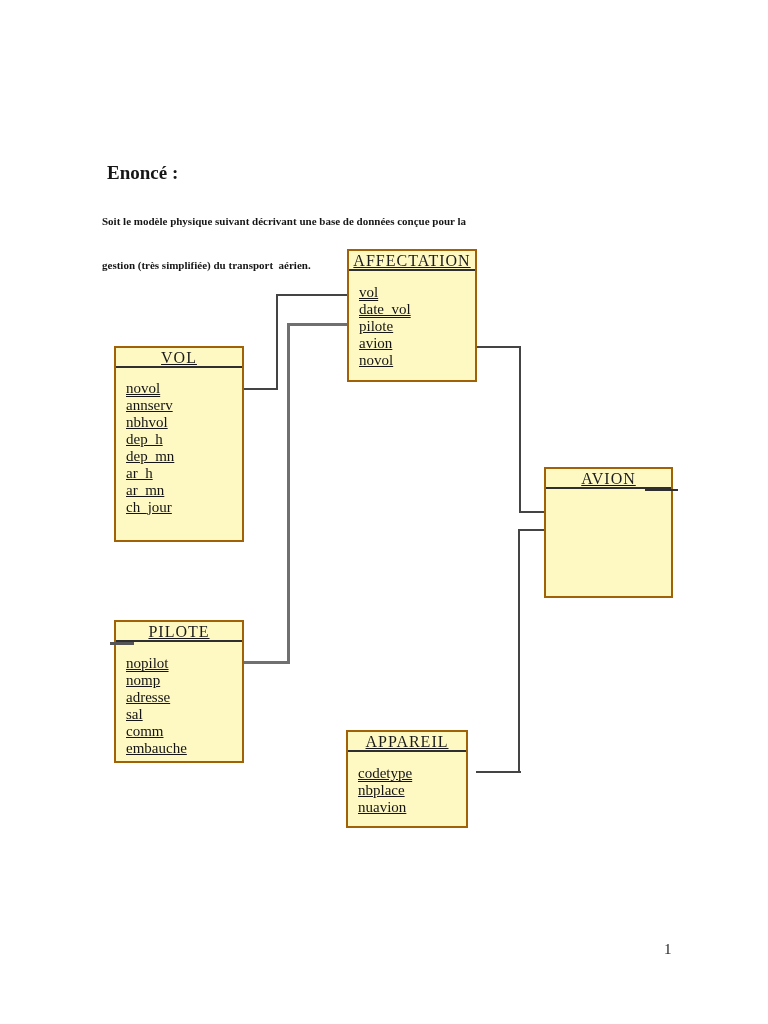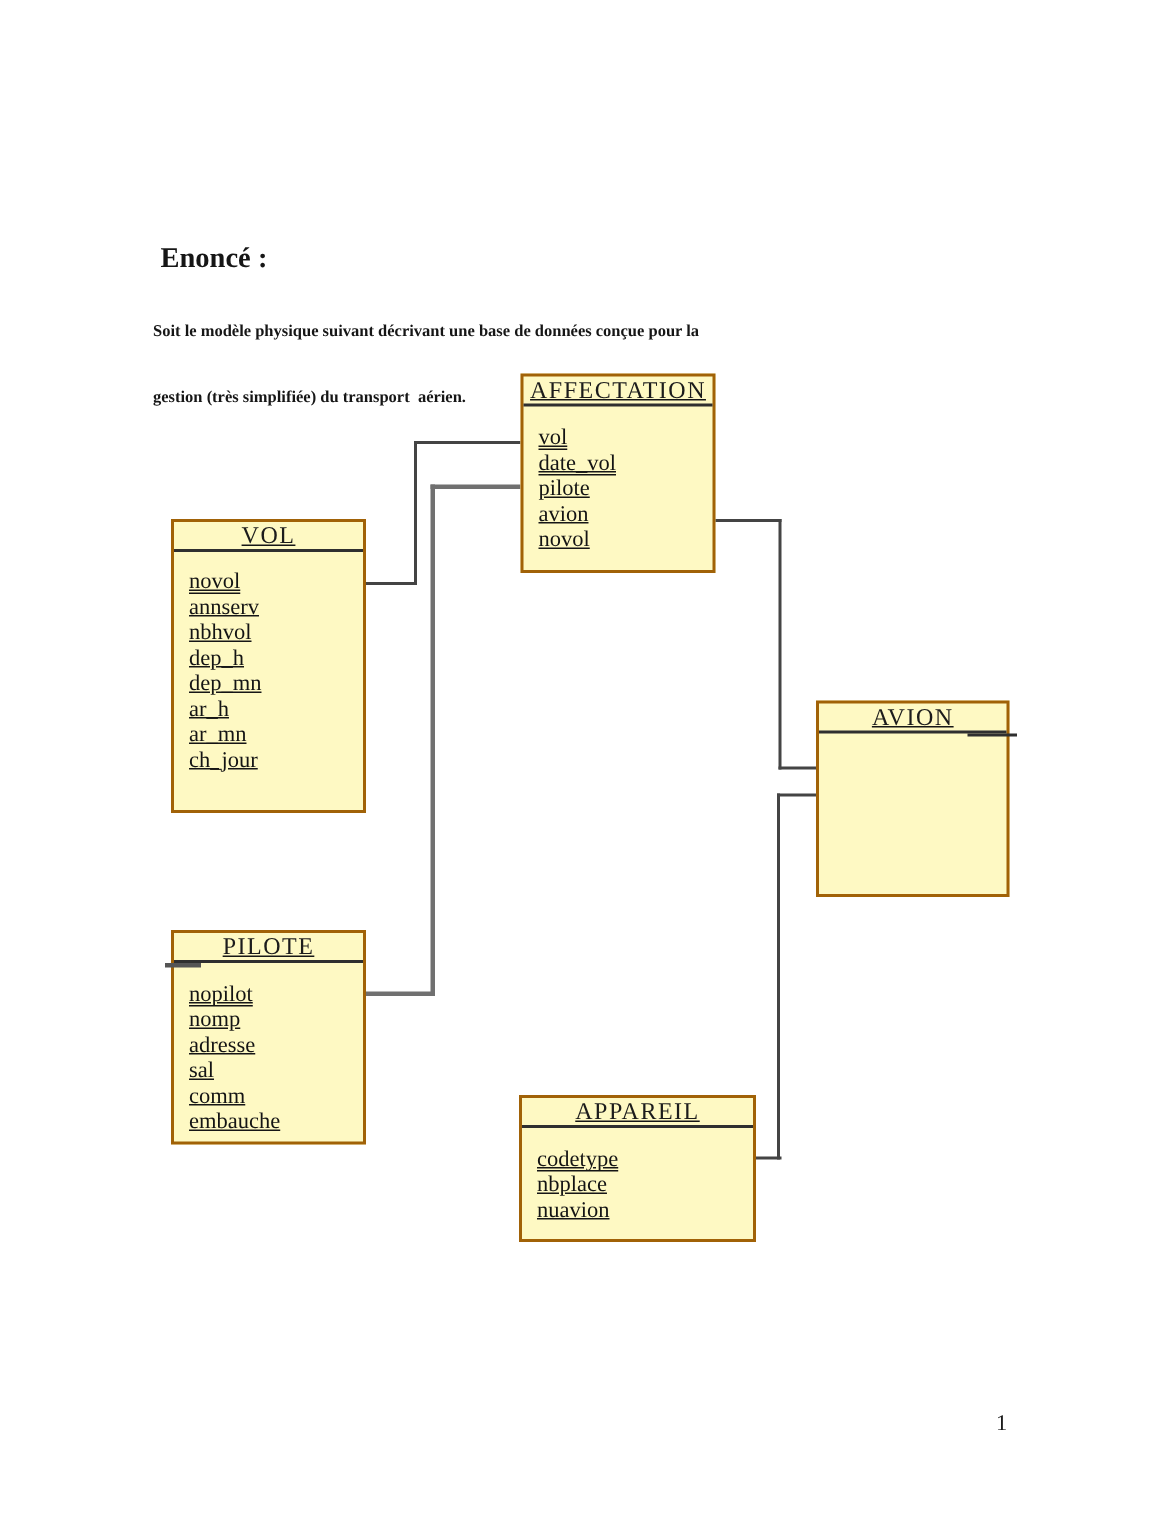--- a/index.html
+++ b/index.html
@@ -107,21 +107,21 @@
     <div class="entity-fields">
       <span class="field pk">nopilot</span>
       <span class="field">nomp</span>
       <span class="field">adresse</span>
       <span class="field">sal</span>
       <span class="field">comm</span>
       <span class="field">embauche</span>
     </div>
   </div>
 
-  <div class="entity" style="left:346px; top:730px; width:158px; height:98px;">
+  <div class="entity" style="left:346px; top:730px; width:122px; height:98px;">
     <div class="entity-header">APPAREIL</div>
     <div class="entity-fields">
       <span class="field pk">codetype</span>
       <span class="field">nbplace</span>
       <span class="field">nuavion</span>
     </div>
   </div>
 
   <div class="artifact" style="left:645px; top:489px; width:33px; height:2px; background:#2f2f2f;"></div>
   <div class="artifact" style="left:110px; top:642px; width:24px; height:3px; background:#555555;"></div>

